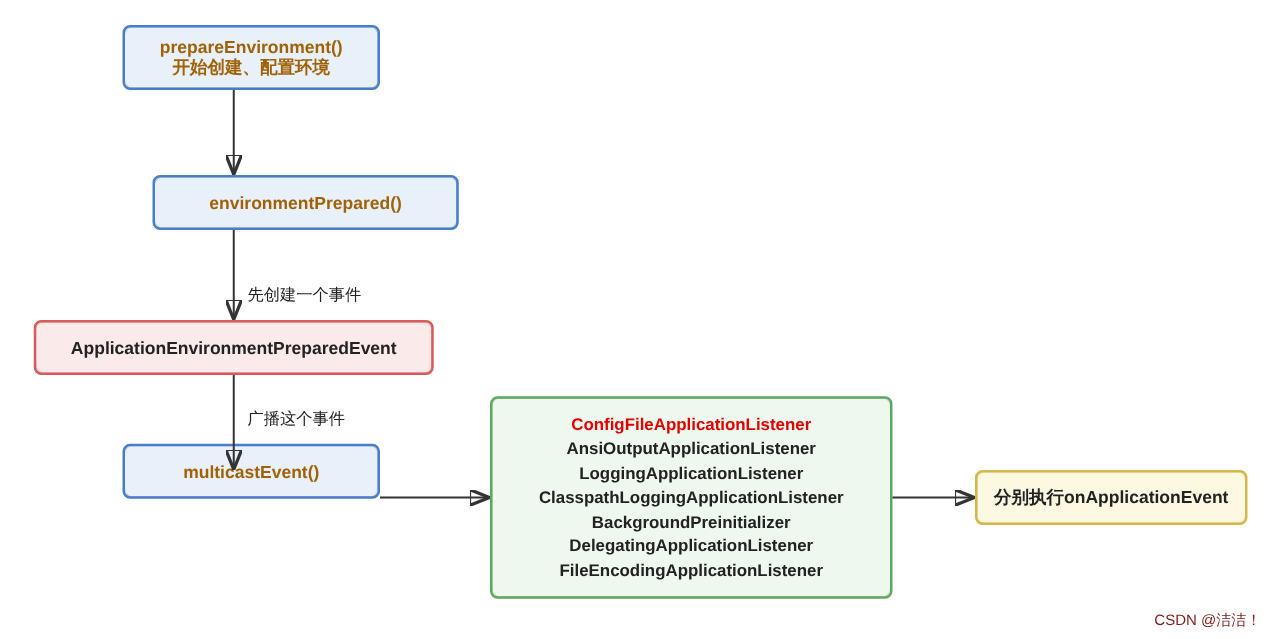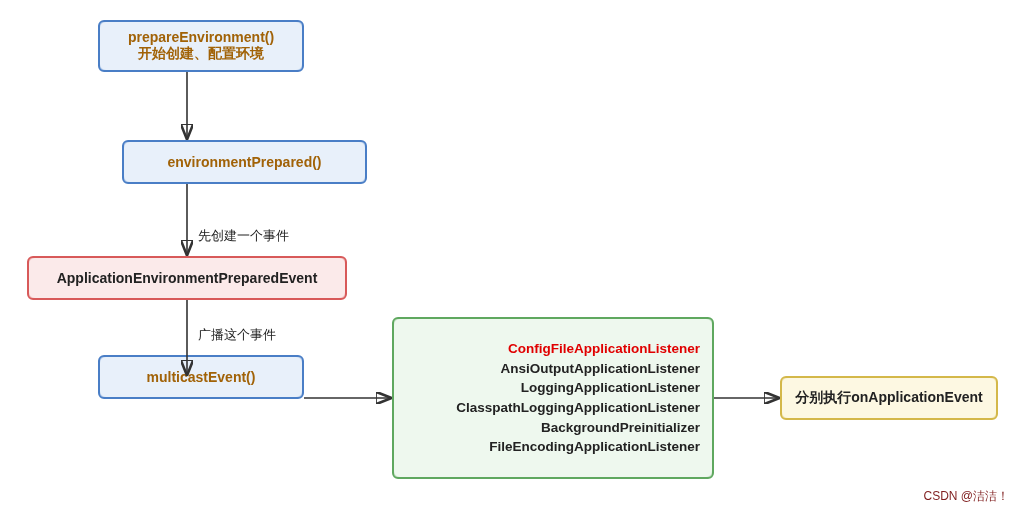--- a/index.html
+++ b/index.html
@@ -32,21 +32,21 @@
       border-color: inherit;
       border-radius: 7px;
       opacity: 0.3;
       pointer-events: none;
     }
     .box-blue { border-color: #4a7ec6; background: #e8f0fa; color: #a16207; }
     .box-red { border-color: #d85a5a; background: #fbeaea; color: #222; }
     .box-green { border-color: #5fa85f; background: #eef8ee; color: #222; }
     .box-yellow { border-color: #d4b84a; background: #fdf8e2; color: #222; text-align: right; }
 
-    .box-green .list { text-align: right; font-size: 13.5px; line-height: 1.45; width: 100%; }
+    .box-green .list { text-align: center; font-size: 13.5px; line-height: 1.45; width: 100%; }
     .box-green .list .red { color: #e00000; }
 
     .edge-label {
       position: absolute;
       font-size: 13px;
       color: #222;
     }
     .watermark {
       position: absolute;
       right: 12px;
@@ -89,20 +89,21 @@
   <span>multicastEvent()</span>
 </div>
 
 <div class="box box-green" style="left:392px; top:317px; width:322px; height:162px; align-items:flex-start;">
   <div class="list">
     <div class="red">ConfigFileApplicationListener</div>
     <div>AnsiOutputApplicationListener</div>
     <div>LoggingApplicationListener</div>
     <div>ClasspathLoggingApplicationListener</div>
     <div>BackgroundPreinitializer</div>
+    <div>DelegatingApplicationListener</div>
     <div>FileEncodingApplicationListener</div>
   </div>
 </div>
 
 <div class="box box-yellow" style="left:780px; top:376px; width:218px; height:44px;">
   <span>分别执行onApplicationEvent</span>
 </div>
 
 <div class="edge-label" style="left:198px; top:210px;margin-top:17px;">先创建一个事件</div>
 <div class="edge-label" style="left:198px; top:326px;">广播这个事件</div>

